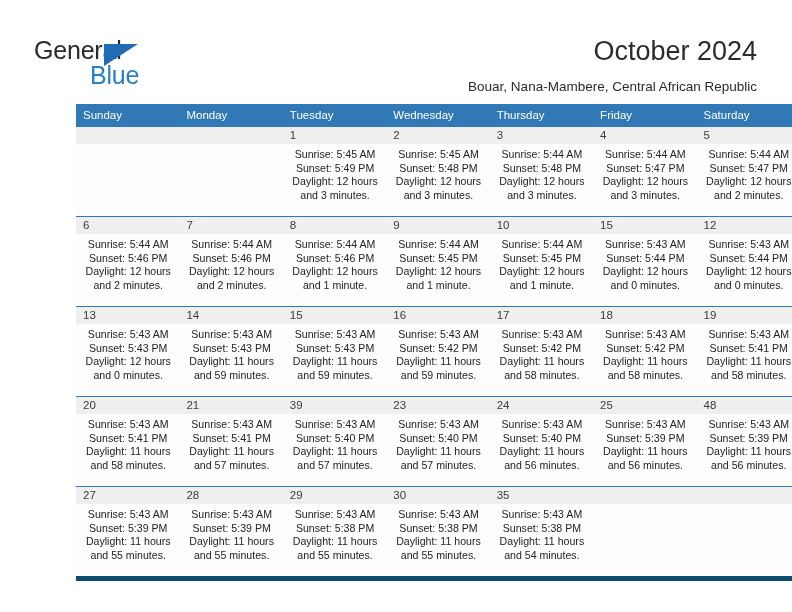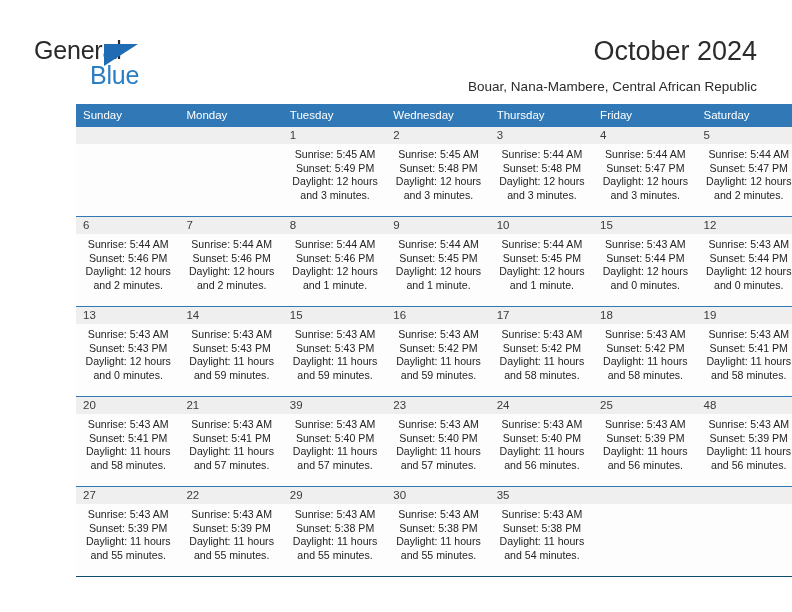--- a/index.html
+++ b/index.html
@@ -109,21 +109,21 @@
   }
 
   tbody td {
     vertical-align: top;
     padding: 0;
     border-top: 1px solid #3078b6;
     background: #fdfdfd;
     height: 89px;
   }
   tbody tr:last-child td {
-    border-bottom: 1px solid #0c4a6e;
+    border-bottom: 5px solid #0c4a6e;
   }
   .cell-inner {
     position: relative;
     height: 89px;
     box-sizing: border-box;
   }
   .daynum-band {
     background: #efefef;
     height: 17px;
     padding: 1px 0 0 7px;
@@ -507,21 +507,21 @@
                 <div class="daylines">
                   <div>Sunrise: 5:43 AM</div>
                   <div>Sunset: 5:39 PM</div>
                   <div>Daylight: 11 hours</div>
                   <div>and 55 minutes.</div>
                 </div>
               </div>
             </td>
             <td>
               <div class="cell-inner">
-                <div class="daynum-band">22</div>
+                <div class="daynum-band">28</div>
                 <div class="daylines">
                   <div>Sunrise: 5:43 AM</div>
                   <div>Sunset: 5:39 PM</div>
                   <div>Daylight: 11 hours</div>
                   <div>and 55 minutes.</div>
                 </div>
               </div>
             </td>
             <td>
               <div class="cell-inner">

